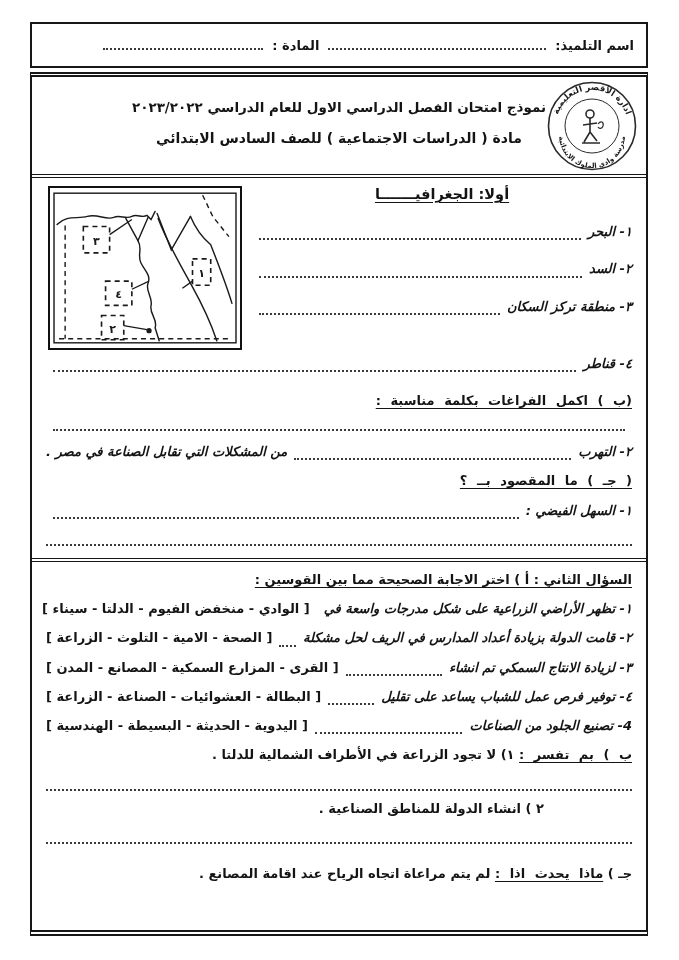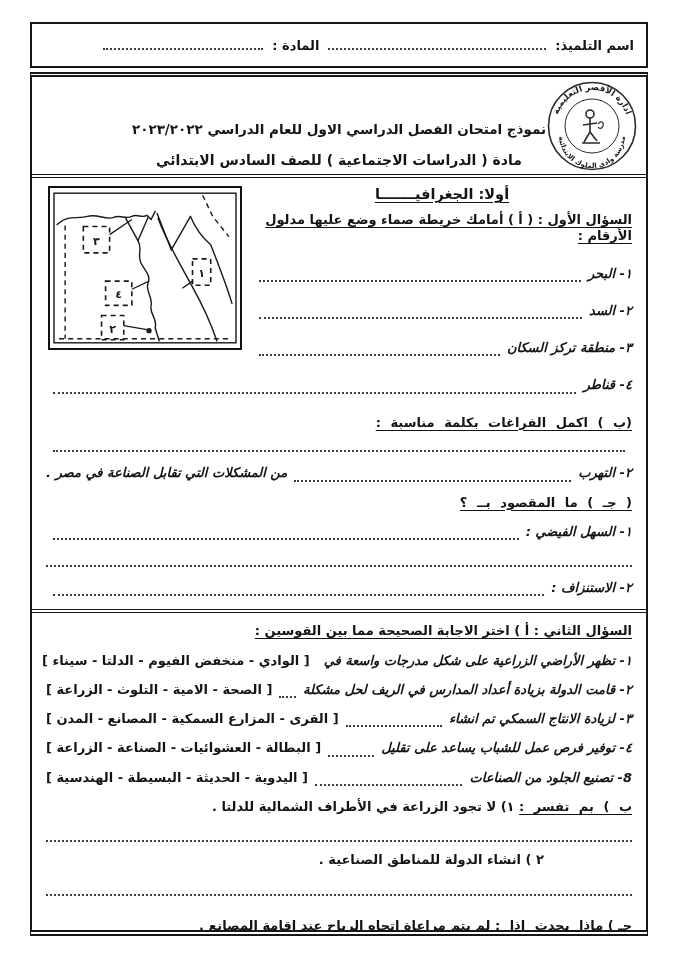--- a/index.html
+++ b/index.html
@@ -15,21 +15,21 @@
   .dots.name{width:218px;} .dots.subj{width:160px;} .top-spacer{flex:1;}
 
   
   .main-box{position:absolute;left:30px;top:72px;width:618px;height:864px;box-sizing:border-box;
     border-left:2px solid #171717;border-right:2px solid #171717;
     border-top:5px double #171717;border-bottom:6px double #171717;
     direction:rtl;background:#fff;overflow:hidden;}
 
   .header{position:relative;height:97px;}
   .stamp{position:absolute;top:3px;left:auto;right:8px;width:92px;height:92px;}
-  .titles{text-align:center;padding-top:44px;font-weight:bold;}
+  .titles{text-align:center;padding-top:22px;font-weight:bold;}
   .title1{font-size:13.5px;margin-bottom:15px;}
   .title2{font-size:14px;}
   .header-rule{border-top:4px double #171717;}
 
   .content{padding:5px 14px 0;font-weight:bold;font-size:13px;line-height:1.25;}
 
   
   .map-frame{float:left;width:194px;height:164px;border:2px solid #111;box-sizing:border-box;
     padding:3px;margin:3px 10px 6px 2px;background:#fff;}
   .map-frame svg{display:block;width:100%;height:100%;}
@@ -124,21 +124,20 @@
           </g>
           <circle cx="95" cy="137" r="2.6" fill="#1a1a1a"></circle>
           <text x="43" y="52" font-size="11" text-anchor="middle">٣</text>
           <text x="147" y="84" font-size="11" text-anchor="middle">١</text>
           <text x="65" y="105" font-size="11" text-anchor="middle">٤</text>
           <text x="59" y="139" font-size="11" text-anchor="middle">٢</text>
         </svg>
       </div>
 
       <div class="geo-title u">أولا: الجغرافيـــــــا</div>
-      <div class="q-heading u">السؤال الأول : ( أ ) أمامك خريطة صماء وضع عليها مدلول الأرقام :</div>
 
       <div class="row">
         <span class="lead">١- البحر</span>
         <span class="fill"></span>
       </div>
       <div class="row">
         <span class="lead">٢- السد</span>
         <span class="fill"></span>
       </div>
       <div class="row">
@@ -159,24 +158,20 @@
         <span class="fill"></span>
         <span class="lead">من المشكلات التي تقابل الصناعة في مصر .</span>
       </div>
 
       <div class="q-heading u stretch" style="margin-top:12px">( جـ ) ما المقصود بــ ؟</div>
       <div class="row tight">
         <span class="lead">١- السهل الفيضي :</span>
         <span class="fill"></span>
       </div>
       <div class="dotline"></div>
-      <div class="row tight">
-        <span class="lead">٢- الاستنزاف :</span>
-        <span class="fill"></span>
-      </div>
 
       <div class="sec-divider"></div>
 
       <div class="q-heading u">السؤال الثاني : أ ) اختر الاجابة الصحيحة مما بين القوسين :</div>
 
       <div class="row tight">
         <span class="lead">١- تظهر الأراضي الزراعية على شكل مدرجات واسعة في</span>
         <span class="fill"></span>
         <span class="opts">[ الوادي - منخفض الفيوم - الدلتا - سيناء ]</span>
       </div>
@@ -189,21 +184,21 @@
         <span class="lead">٣- لزيادة الانتاج السمكي تم انشاء</span>
         <span class="fill"></span>
         <span class="opts">[ القرى - المزارع السمكية - المصانع - المدن ]</span>
       </div>
       <div class="row tight">
         <span class="lead">٤- توفير فرص عمل للشباب يساعد على تقليل</span>
         <span class="fill"></span>
         <span class="opts">[ البطالة - العشوائيات - الصناعة - الزراعة ]</span>
       </div>
       <div class="row tight">
-        <span class="lead">8- تصنيع الجلود من الصناعات</span>
+        <span class="lead">4- تصنيع الجلود من الصناعات</span>
         <span class="fill"></span>
         <span class="opts">[ اليدوية - الحديثة - البسيطة - الهندسية ]</span>
       </div>
 
       <div style="margin-top:8px">
         <span class="u stretch">ب ) بم تفسر :</span>
         <span>١) لا تجود الزراعة في الأطراف الشمالية للدلتا .</span>
       </div>
       <div class="dotline"></div>
       <div class="indent1">

